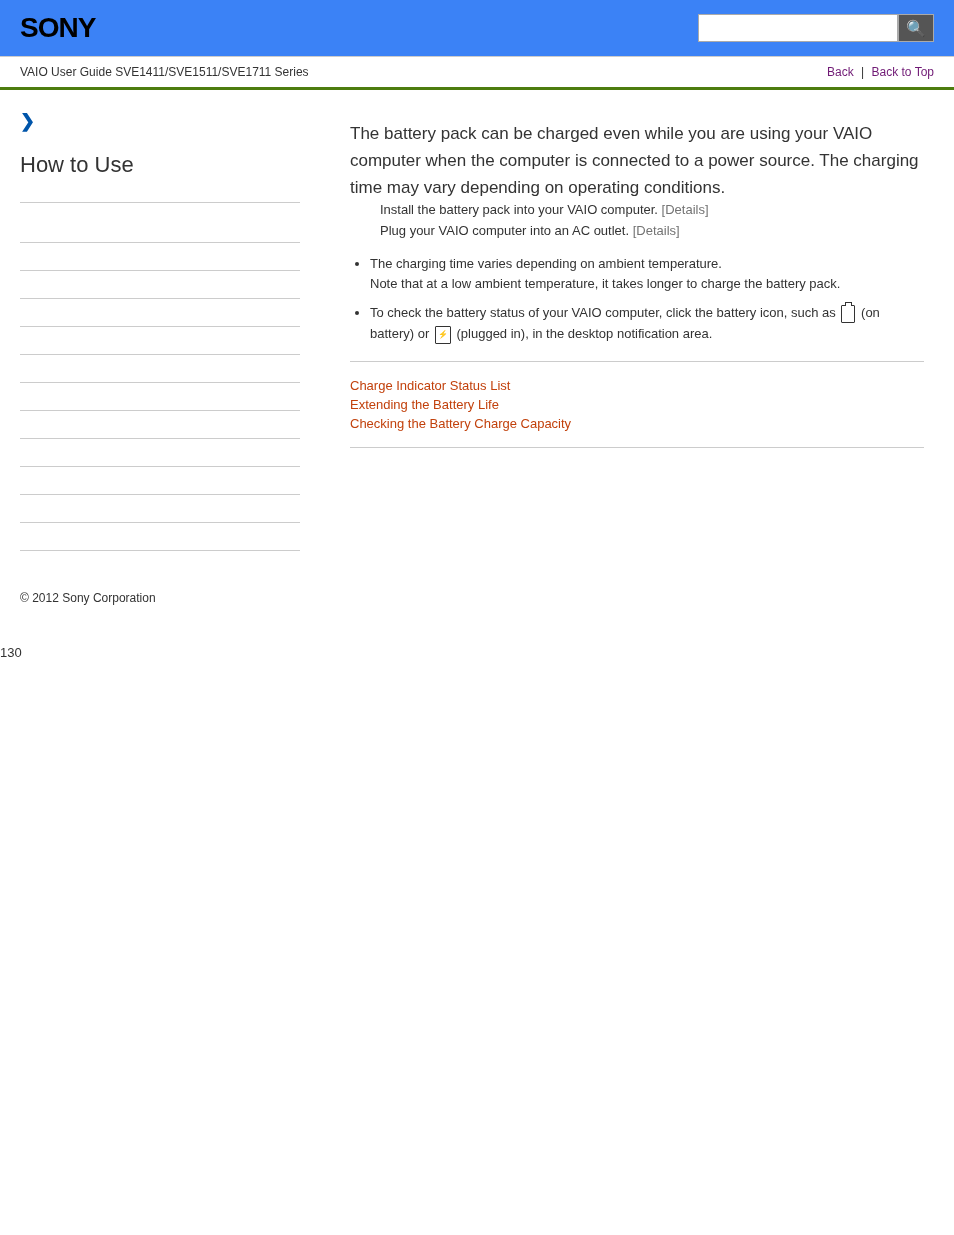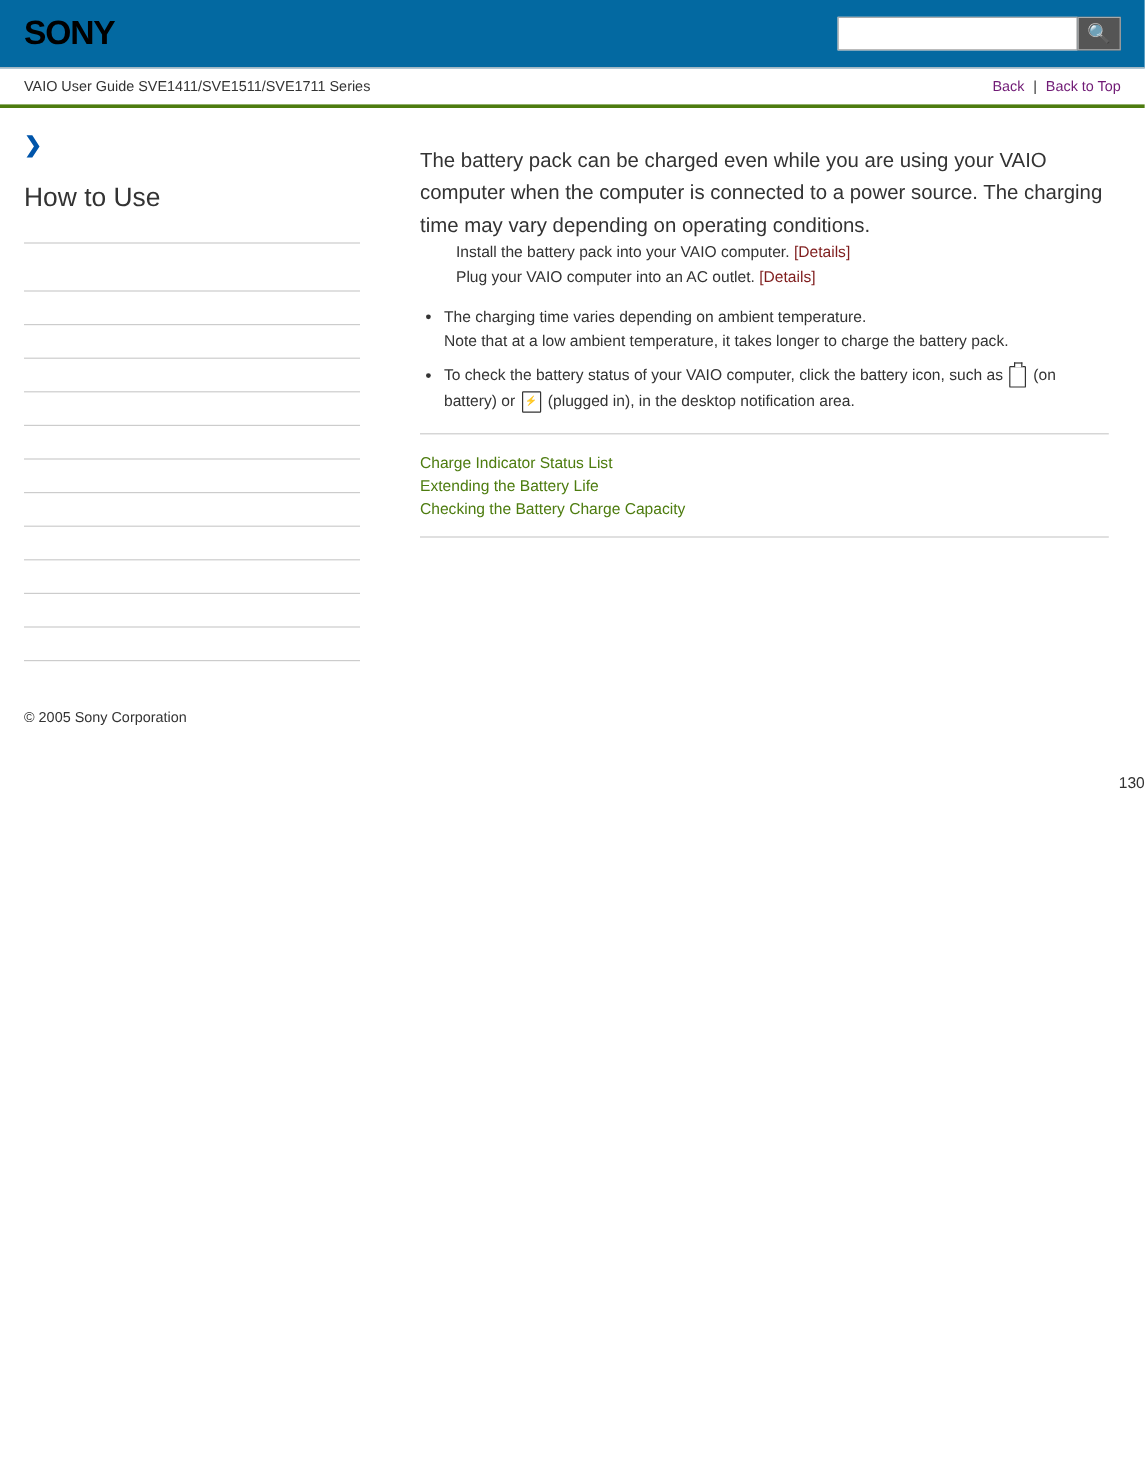--- a/index.html
+++ b/index.html
@@ -7,21 +7,21 @@
       font-family: Arial, sans-serif;
       font-size: 13px;
       color: #333;
       background: #fff;
       width: 954px;
       min-height: 1235px;
     }
 
     
     .header {
-      background: #0369a1;
+      background: #3b82f6;
       padding: 12px 20px;
       display: flex;
       align-items: center;
       justify-content: space-between;
       border-bottom: 1px solid #ccc;
     }
     .sony-logo {
       font-size: 28px;
       font-weight: 900;
       color: #000;
@@ -127,21 +127,21 @@
 
     .steps-list {
       margin-left: 30px;
       margin-bottom: 16px;
     }
     .steps-list .step {
       margin-bottom: 6px;
       font-size: 13px;
     }
     .steps-list .step a {
-      color: #7f1d1d;
+      color: #737373;
       text-decoration: none;
     }
 
     .notes-list {
       margin-left: 20px;
       margin-bottom: 16px;
     }
     .notes-list li {
       margin-bottom: 8px;
       line-height: 1.6;
@@ -189,34 +189,34 @@
       border: none;
       border-top: 1px solid #ccc;
       margin: 16px 0;
     }
 
     .related-links {
       margin-bottom: 16px;
     }
     .related-links a {
       display: block;
-      color: #4d7c0f;
+      color: #c2410c;
       text-decoration: none;
       font-size: 13px;
       margin-bottom: 4px;
     }
 
     .footer-copyright {
       padding: 20px;
       font-size: 12px;
       color: #333;
     }
 
     .page-number {
-      text-align: right;
+      text-align: left;
       font-size: 13px;
       color: #333;
       padding: 20px 0;
     }
   </style>
 </head>
 <body>
 
 <div class="header">
   <div class="sony-logo">SONY</div>
@@ -291,15 +291,15 @@
     <div class="related-links">
       <a href="#">Charge Indicator Status List</a>
       <a href="#">Extending the Battery Life</a>
       <a href="#">Checking the Battery Charge Capacity</a>
     </div>
 
     <hr class="divider">
   </div>
 </div>
 
-<div class="footer-copyright">© 2005 Sony Corporation</div>
+<div class="footer-copyright">© 2012 Sony Corporation</div>
 
 <div class="page-number">130</div>
 
 </body></html>

